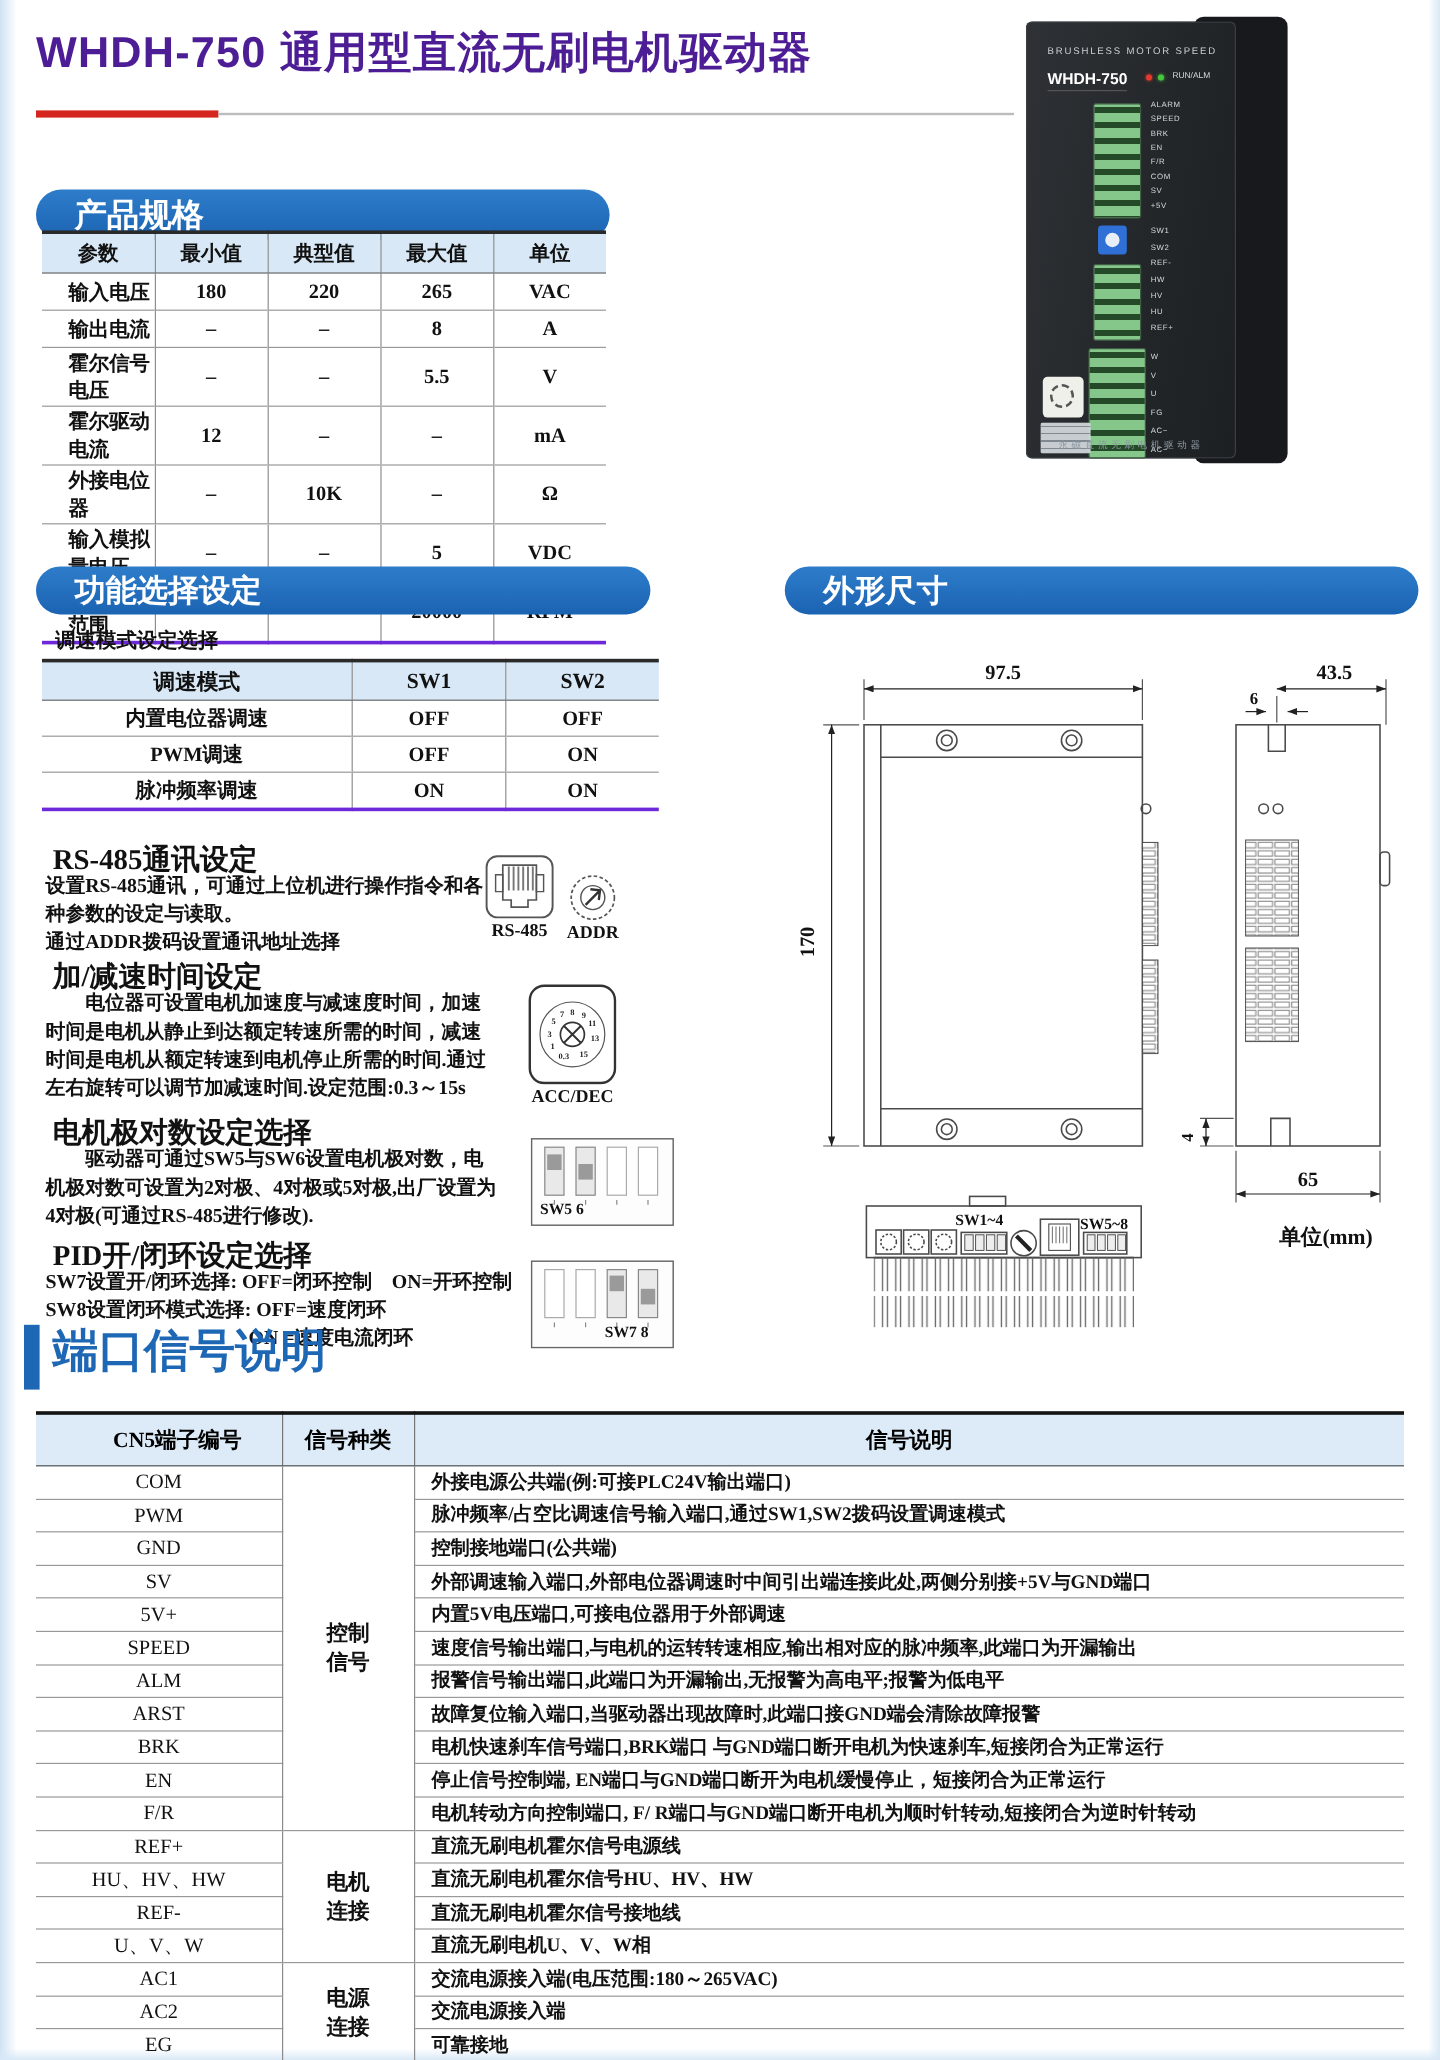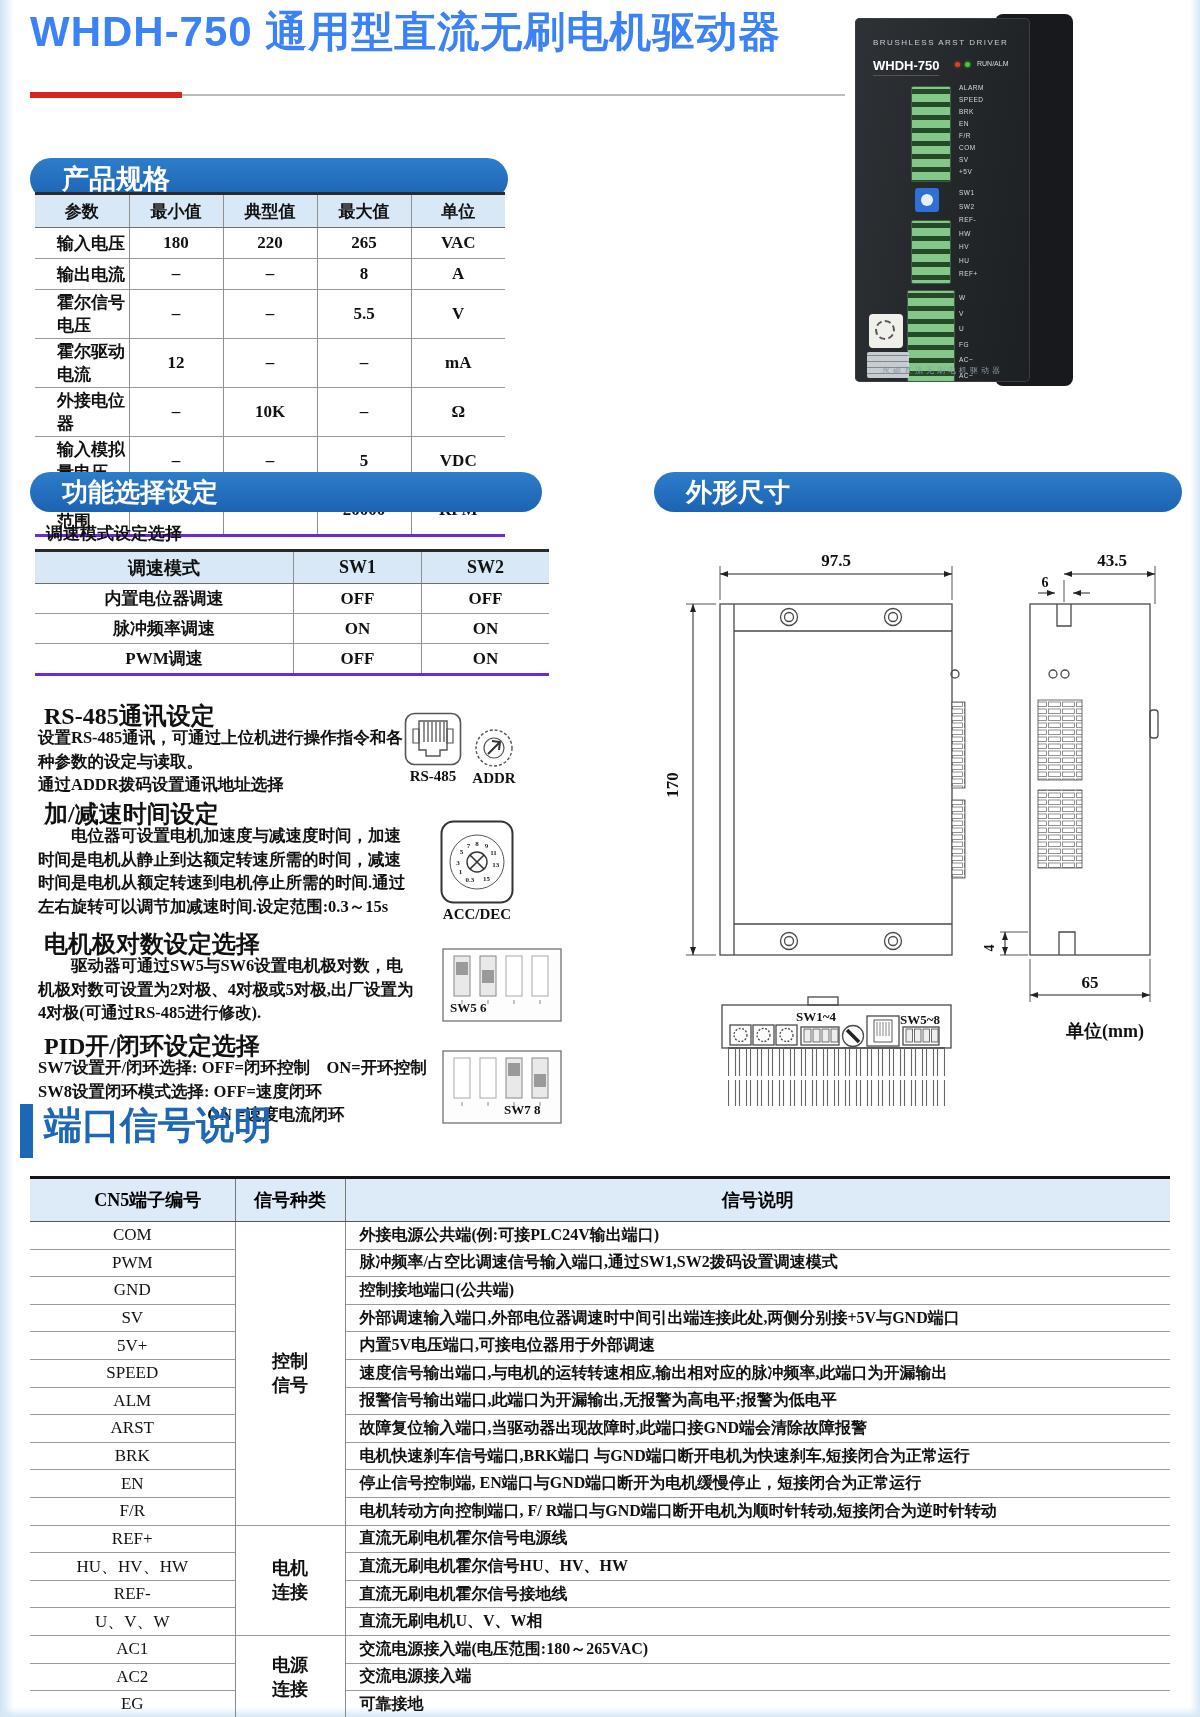--- a/index.html
+++ b/index.html
@@ -8,21 +8,21 @@
   .edge-l{position:absolute;left:0;top:0;width:14px;height:100%;
           background:linear-gradient(90deg,#cfe2f4,rgba(255,255,255,0));}
   .edge-r{position:absolute;right:0;top:0;width:10px;height:100%;
           background:linear-gradient(270deg,#d8e8f6,rgba(255,255,255,0));}
   .edge-b{position:absolute;left:0;bottom:0;width:100%;height:10px;
           background:linear-gradient(0deg,#d8e8f6,rgba(255,255,255,0));}
   .abs{position:absolute;}
   .nowrap{white-space:nowrap;}
 
   
-  .page-title{left:30px;top:4px;font-size:42px;font-weight:bold;color:#3b82f6;
+  .page-title{left:30px;top:20px;font-size:36px;font-weight:bold;color:#4c1d95;
               letter-spacing:1px;}
   .rule{left:30px;top:92px;width:815px;height:6px;}
   .rule-red{position:absolute;left:0;top:0;width:152px;height:6px;background:#d4251f;}
   .rule-gray{position:absolute;left:152px;top:2px;width:663px;height:2px;background:#bcbcbc;}
 
   
   .pill{background:linear-gradient(180deg,#2e7dca,#1b63b2);color:#fff;font-weight:bold;
         border-radius:22px;display:flex;align-items:center;padding-left:32px;
         box-sizing:border-box;}
   .pill-specs{left:30px;top:158px;width:478px;height:42px;font-size:27px;}
@@ -134,21 +134,21 @@
 
 <div class="abs page-title nowrap">WHDH-750 通用型直流无刷电机驱动器</div>
 <div class="abs rule">
   <span class="rule-red"></span>
   <span class="rule-gray"></span>
 </div>
 
 <div class="abs photo">
   <div class="photo-back"></div>
   <div class="photo-body">
-    <div class="photo-brand">BRUSHLESS ARST DRIVER</div>
+    <div class="photo-brand">BRUSHLESS MOTOR SPEED</div>
     <div class="photo-model">WHDH-750</div>
     <div class="led led-red"></div>
     <div class="led led-green"></div>
     <div class="photo-runalm">RUN/ALM</div>
     <div class="conn conn-holes conn1"></div>
     <div class="pot"></div>
     <div class="conn conn-holes conn2"></div>
     <div class="conn conn-holes conn3"></div>
     <div class="dial-sticker"></div>
     <div class="spec-sticker"></div>
@@ -261,27 +261,27 @@
         <th style="width: 125px;">SW2</th>
       </tr>
     </thead>
   <tbody>
       <tr>
         <td>内置电位器调速</td>
         <td>OFF</td>
         <td>OFF</td>
       </tr>
       <tr>
+        <td>PWM调速</td>
+        <td>OFF</td>
+        <td>ON</td>
+      </tr>
+      <tr>
         <td>脉冲频率调速</td>
         <td>ON</td>
-        <td>ON</td>
-      </tr>
-      <tr>
-        <td>PWM调速</td>
-        <td>OFF</td>
         <td>ON</td>
       </tr>
     </tbody>
 </table>
 
 <div class="abs blk-h nowrap" style="left:44px;top:700px;">RS-485通讯设定</div>
 <div class="abs blk-lines" id="rs485-lines" style="left:38px;top:726px;">
     <div class="nowrap">设置RS-485通讯，可通过上位机进行操作指令和各</div>
     <div class="nowrap">种参数的设定与读取。</div>
     <div class="nowrap">通过ADDR拨码设置通讯地址选择</div>

